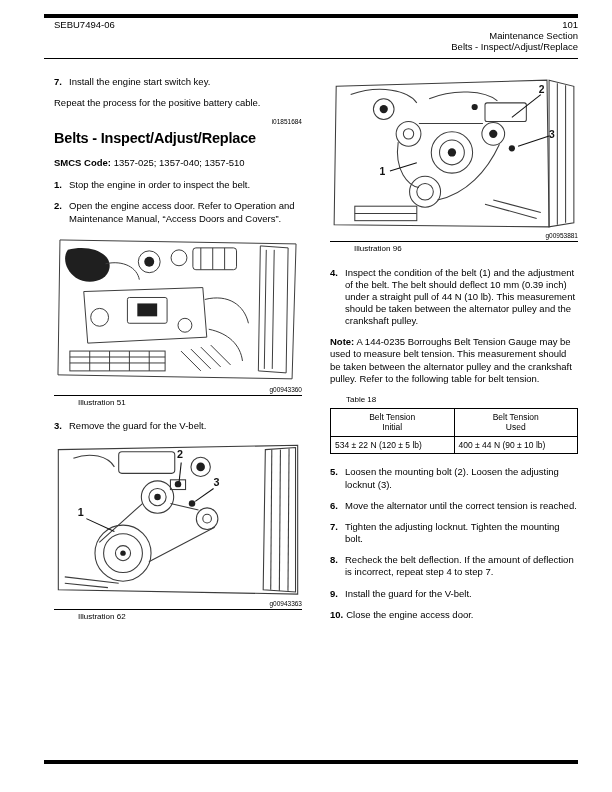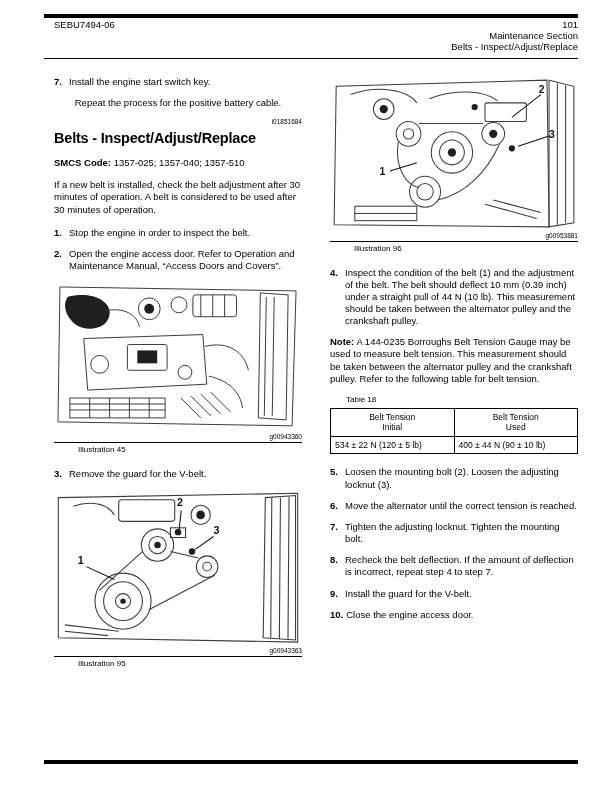--- a/index.html
+++ b/index.html
@@ -24,21 +24,21 @@
     display:flex; justify-content:space-between; align-items:flex-start;
     font-size:9.5px;
   }
   .page-header .hdr-right { text-align:right; line-height:11px; }
   .content {
     position:absolute; top:76px; left:50px; width:524px;
     display:flex; gap:28px;
   }
   .col { width:248px; }
   p.body-text { margin-bottom:9px; }
-  .gap-lg { margin-bottom:24px;text-align:center; }
+  .gap-lg { margin-bottom:24px; }
   .step { display:flex; margin-bottom:9px; }
   .step .num { font-weight:bold; min-width:15px; padding-right:3px; flex:0 0 auto; }
   .step .txt { flex:1; }
   .article-id { font-size:6.5px; text-align:right; margin-bottom:2px; }
   h1.doc-title { font-size:14.5px; font-weight:bold; letter-spacing:-0.2px; margin:1px 0 10px 0; }
   .smcs { margin-bottom:10px; }
   .smcs .lbl { font-weight:bold; }
   .note-para { margin-bottom:10px; }
   .note-para .lbl { font-weight:bold; }
   figure { margin:3px 0 12px 0; }
@@ -83,21 +83,20 @@
 
       <div class="article-id">i01851684</div>
 
       <h1 class="doc-title">Belts - Inspect/Adjust/Replace</h1>
 
       <p class="smcs">
         <span class="lbl">SMCS Code:</span>
         <span>1357-025; 1357-040; 1357-510</span>
       </p>
 
-      <p class="body-text" style="margin-bottom:11px">If a new belt is installed, check the belt adjustment after 30 minutes of operation. A belt is considered to be used after 30 minutes of operation.</p>
 
       <div class="step">
         <span class="num">1.</span>
         <span class="txt">Stop the engine in order to inspect the belt.</span>
       </div>
 
       <div class="step">
         <span class="num">2.</span>
         <span class="txt">Open the engine access door. Refer to Operation and Maintenance Manual, “Access Doors and Covers”.</span>
       </div>
@@ -130,21 +129,21 @@
             <line x1="16" y1="130" x2="112" y2="130"></line>
             <line x1="36" y1="118" x2="36" y2="138"></line>
             <line x1="56" y1="118" x2="56" y2="138"></line>
             <line x1="76" y1="118" x2="76" y2="138"></line>
             <line x1="96" y1="118" x2="96" y2="138"></line>
             <path d="M128 118 L148 138 M138 116 L158 136 M148 114 L168 134 M158 112 L178 132"></path>
           </g>
         </svg>
         <div class="fig-gid">g00943360</div>
         <div class="fig-rule"></div>
-        <figcaption class="fig-caption">Illustration 45</figcaption>
+        <figcaption class="fig-caption">Illustration 51</figcaption>
       </figure>
 
       <div class="step">
         <span class="num">3.</span>
         <span class="txt">Remove the guard for the V-belt.</span>
       </div>
 
       <figure>
         <svg viewBox="0 0 230 146" xmlns="http://www.w3.org/2000/svg">
           <g fill="none" stroke="#3c3c3c" stroke-width="1">
@@ -178,21 +177,21 @@
             <line x1="30" y1="72" x2="56" y2="84"></line>
           </g>
           <g font-size="10" font-weight="bold" fill="#111111">
             <text x="114" y="16">2</text>
             <text x="148" y="42">3</text>
             <text x="22" y="70">1</text>
           </g>
         </svg>
         <div class="fig-gid">g00943363</div>
         <div class="fig-rule"></div>
-        <figcaption class="fig-caption">Illustration 95</figcaption>
+        <figcaption class="fig-caption">Illustration 62</figcaption>
       </figure>
 
     </section>
 
     <section class="col">
 
       <figure style="margin-top:0">
         <svg viewBox="0 0 240 150" xmlns="http://www.w3.org/2000/svg">
           <g fill="none" stroke="#3c3c3c" stroke-width="1">
             <path d="M6 10 L210 4 L212 146 L4 144 Z"></path>

